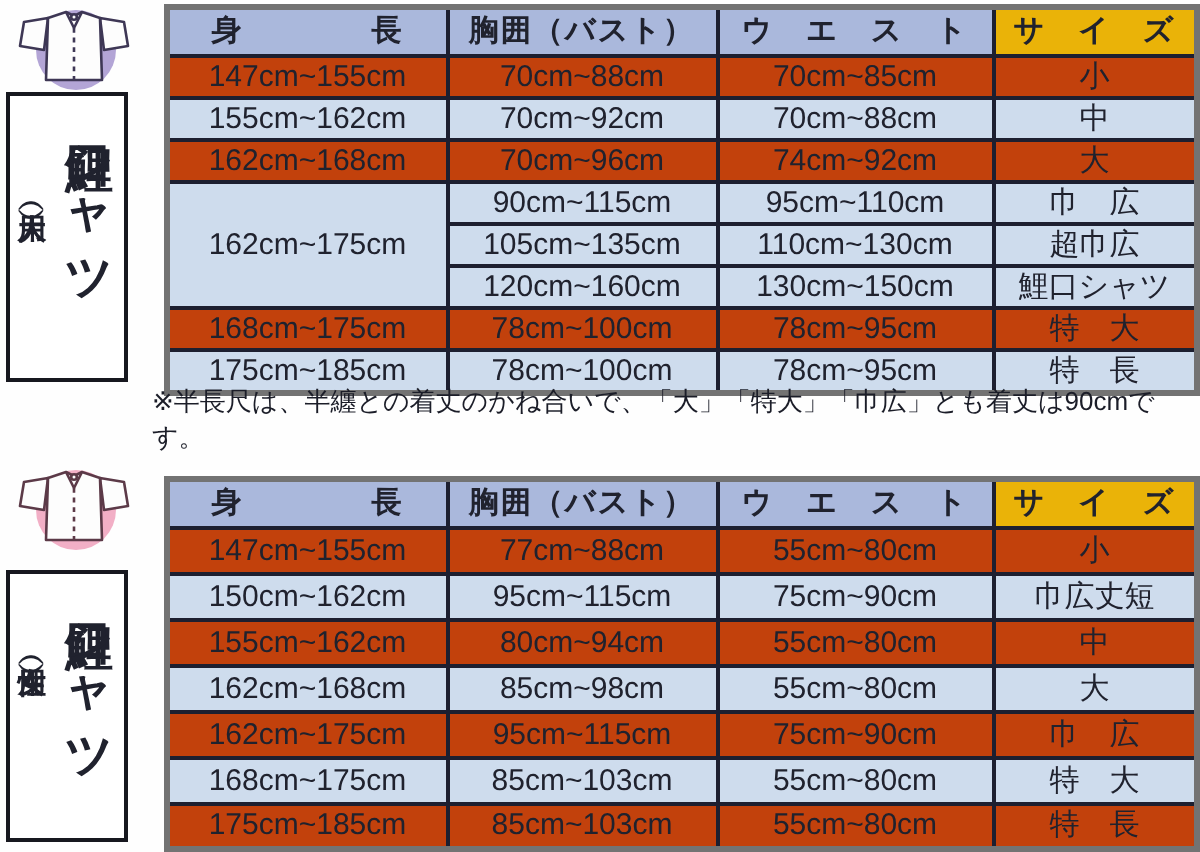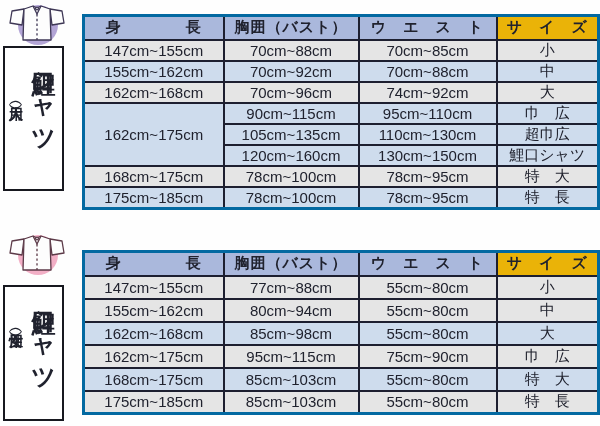--- a/index.html
+++ b/index.html
@@ -17,31 +17,31 @@
     border:2px solid #17181f; display:flex; justify-content:center; }
   .vlabel-adult { top:46px; height:145px; }
   .vlabel-women { top:285px; height:136px; }
   .vlabel { writing-mode:vertical-rl; text-orientation:upright; height:100%; padding-top:6px; }
   .vlabel .ttl { display:block; font-size:24px; font-weight:bold; letter-spacing:1px; margin-left:2px; }
   .vlabel .sub { display:block; font-size:14px; font-weight:bold; margin-top:42px; margin-right:2px; }
   .vlabel-women .vlabel .sub { margin-top:30px; }
 
   
   table.size-table { position:absolute; left:82px; width:515px; border-collapse:collapse;
-    table-layout:fixed; background:#fff; border:3px solid #0369a1;margin-top:12px; }
+    table-layout:fixed; background:#fff; border:3px solid #737373; }
   .t-adult { top:2px; }
   .t-women { top:238px; }
   table.size-table th, table.size-table td {
     border:2px solid #1d1f30; text-align:center; vertical-align:middle;
     font-size:15px; overflow:hidden; white-space:nowrap; }
   table.size-table th { height:24px; font-weight:bold; background:#aab8dc; letter-spacing:1px; }
   table.size-table th.plum { background:#eab308; }
   .t-adult td { height:20px; }
   .t-women td { height:23px; }
-  tr.pink td { background:#e5e5e5; }
+  tr.pink td { background:#c2410c; }
   tr.blue td { background:#cedced; }
   td.span-top { vertical-align:top; padding-top:1px; }
 
   .col-height { width:140px; } .col-bust { width:135px; }
   .col-waist { width:138px; } .col-size { width:102px; }
 
   
   .note { position:absolute; left:76px; top:192px; width:520px;
     font-size:13px; letter-spacing:0; color:#1b1d28; }
 </style>
@@ -129,20 +129,21 @@
       </tr>
       <tr class="blue">
         <td>175cm~185cm</td>
         <td>78cm~100cm</td>
         <td>78cm~95cm</td>
         <td>特　長</td>
       </tr>
     </tbody>
   </table>
 
+  <div class="note">※半長尺は、半纏との着丈のかね合いで、「大」「特大」「巾広」とも着丈は90cmです。</div>
 
   <div class="icon-wrap icon-women">
     <svg width="62" height="46" viewBox="0 0 62 46">
       <circle cx="33" cy="24" r="20" fill="#f2afc6"></circle>
       <g stroke="#5c3a48" stroke-width="1.3" fill="#fdfdfd" stroke-linejoin="round">
         <path d="M19,8 L7,10 L5,22 L17,24 Z"></path>
         <path d="M45,8 L57,10 L59,22 L47,24 Z"></path>
         <path d="M19,8 L28,5 L32,7 L36,5 L45,8 L46,39 L18,39 Z"></path>
         <path d="M28,5 L32,13 L36,5" fill="none"></path>
         <line x1="32" y1="13" x2="32" y2="39" stroke-dasharray="2.4,2.4"></line>
@@ -173,20 +174,26 @@
         <th class="plum">サ　イ　ズ</th>
       </tr>
     </thead>
     <tbody>
       <tr class="pink">
         <td>147cm~155cm</td>
         <td>77cm~88cm</td>
         <td>55cm~80cm</td>
         <td>小</td>
       </tr>
+      <tr class="blue">
+        <td>150cm~162cm</td>
+        <td>95cm~115cm</td>
+        <td>75cm~90cm</td>
+        <td>巾広丈短</td>
+      </tr>
       <tr class="pink">
         <td>155cm~162cm</td>
         <td>80cm~94cm</td>
         <td>55cm~80cm</td>
         <td>中</td>
       </tr>
       <tr class="blue">
         <td>162cm~168cm</td>
         <td>85cm~98cm</td>
         <td>55cm~80cm</td>

